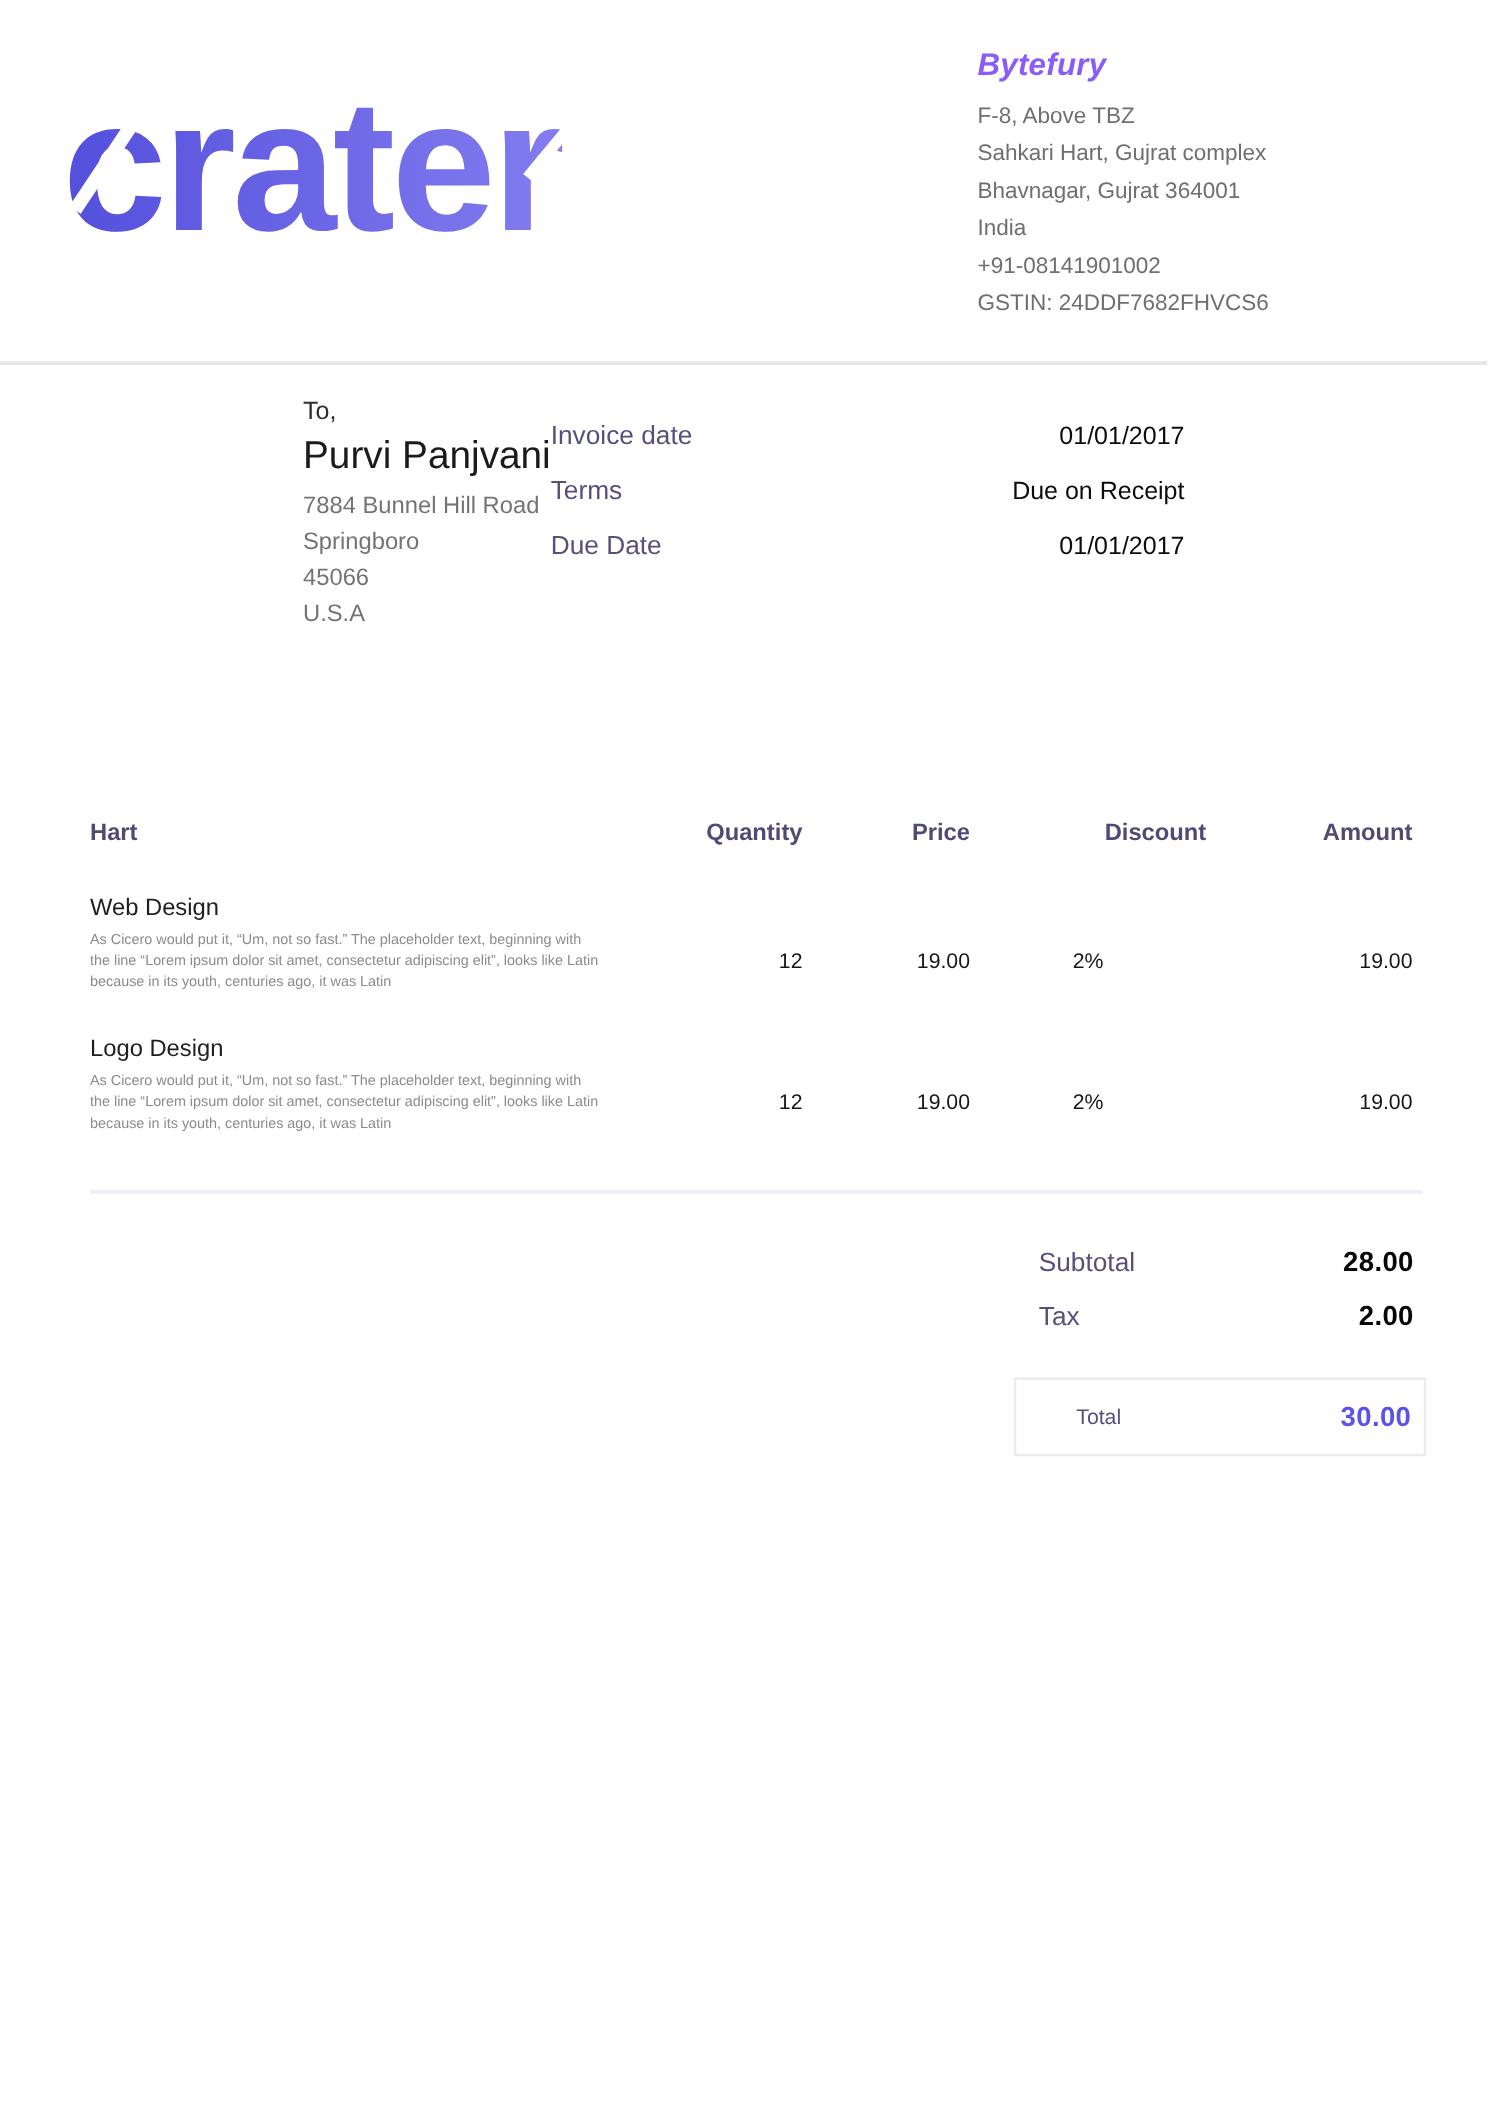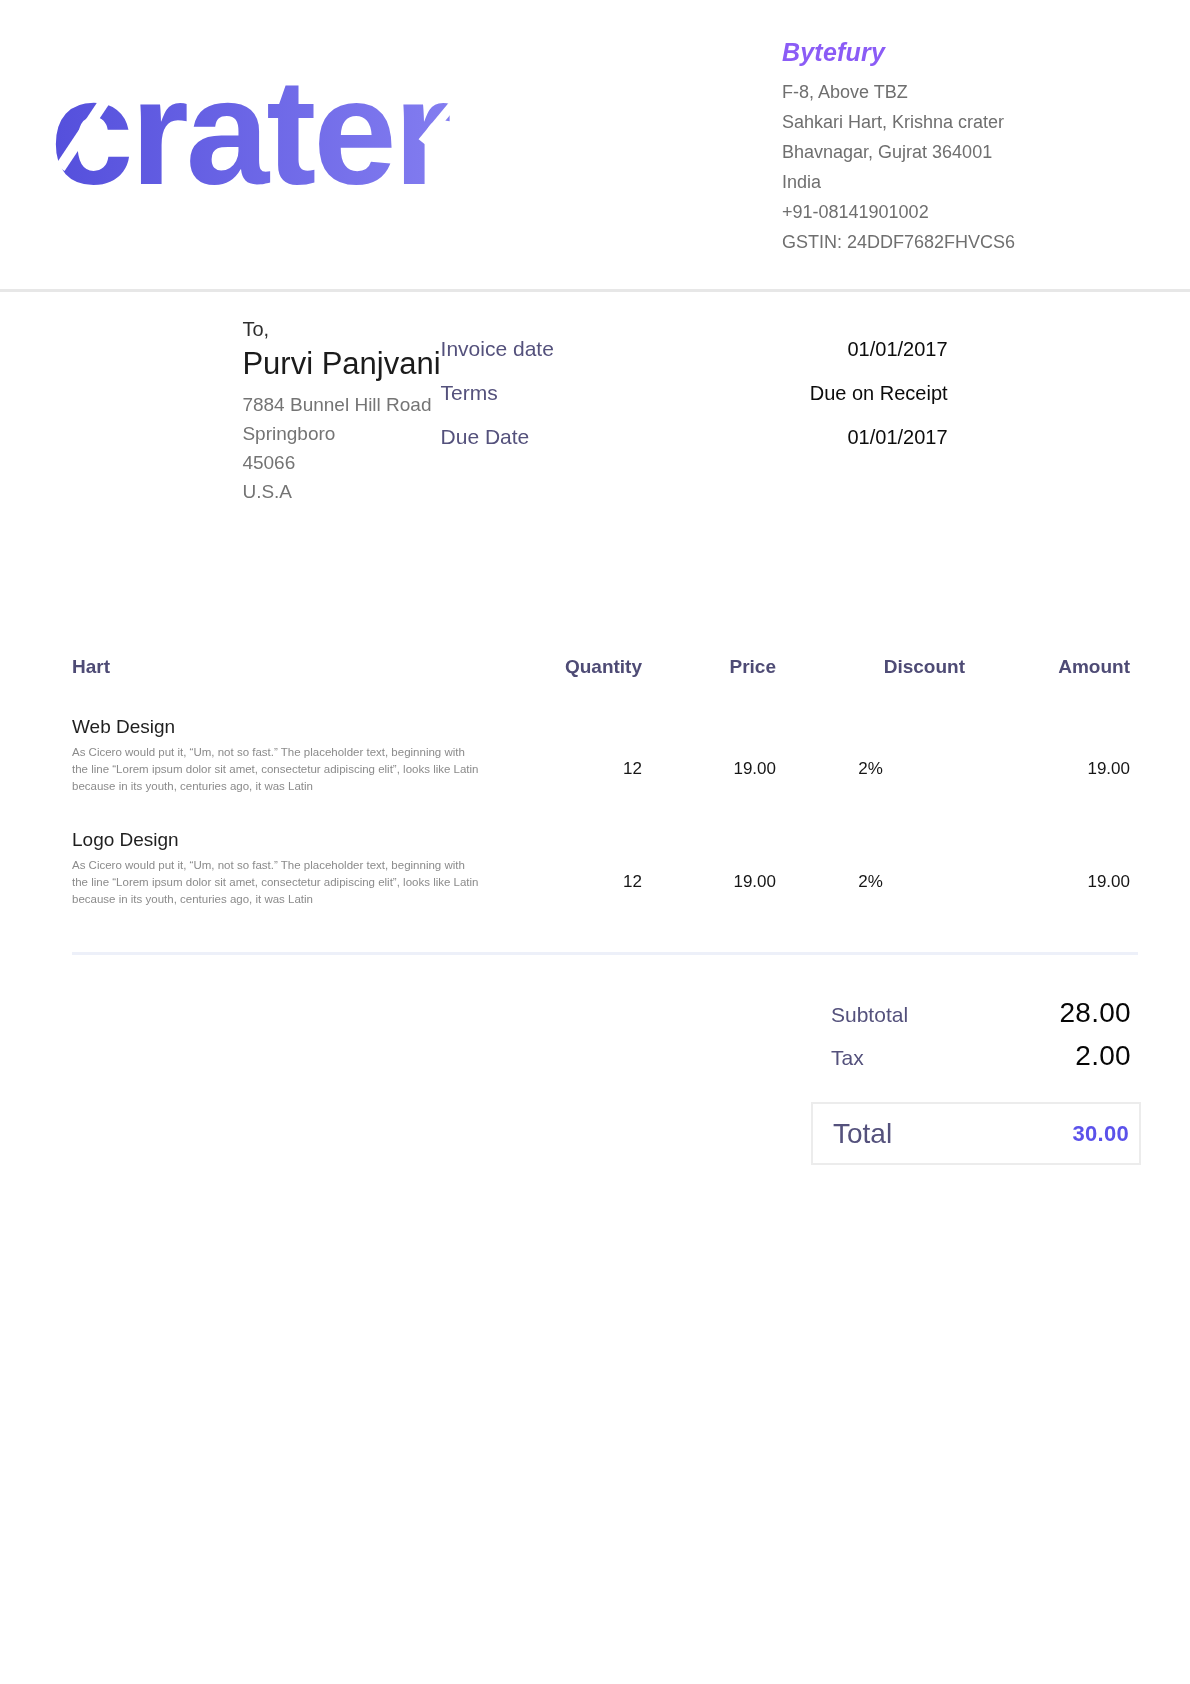--- a/index.html
+++ b/index.html
@@ -44,26 +44,26 @@
   td.cell-discount { text-align: center; font-size: 17px; color: #161616; }
   td.cell-amount { text-align: right; font-size: 17px; color: #161616; padding-right: 4px; }
   .item-name { font-size: 19px; color: #1f1f1f; line-height: 25px; }
   .item-desc { margin-top: 5px; font-size: 11.5px; color: #8b8b8b; line-height: 17px; max-width: 418px; }
   .table-sep { margin: 14px 56px 0 72px; width: 1066px; height: 3px; background: #edf0f9; }
   
   .totals-area { display: flex; justify-content: flex-end; padding-right: 49px; margin-top: 42px; }
   .totals { width: 330px; }
   .totals-row { display: flex; justify-content: space-between; align-items: baseline; height: 43px; padding: 0 10px 0 20px; }
   .totals-label { font-size: 21px; color: #54517c; }
-  .totals-value { font-size: 28px; font-weight: normal; color: #060606; letter-spacing: 0.3px; }
+  .totals-value { font-size: 22px; font-weight: bold; color: #060606; letter-spacing: 0.3px; }
   .total-box {
     margin-top: 19px; width: 330px; height: 63px; border: 2px solid #ececec;
     display: flex; justify-content: space-between; align-items: center; padding: 0 10px 0 20px;
   }
-  .total-label { font-size: 28px; color: #54517c; }
+  .total-label { font-size: 17px; color: #54517c; margin-left: 28px; }
   .total-value { font-size: 22px; font-weight: bold; letter-spacing: 0.3px; }
 </style>
 </head>
 <body>
 
 <div class="page">
 
   <div class="header">
     <div class="logo-wrap">
       <svg width="442" height="120" viewBox="0 0 442 120" aria-label="crater">
@@ -75,21 +75,21 @@
         </defs>
         <text x="0" y="114" font-family="Liberation Sans, sans-serif" font-weight="bold" font-size="150" letter-spacing="-3" fill="url(#craterGrad)">crater</text>
         <line x1="70" y1="8" x2="10" y2="98" stroke="#ffffff" stroke-width="11"></line>
         <line x1="420" y1="14" x2="372" y2="72" stroke="#ffffff" stroke-width="9"></line>
       </svg>
     </div>
     <div class="company">
       <div class="company-name">Bytefury</div>
       <div class="company-address">
         <div>F-8, Above TBZ</div>
-        <div>Sahkari Hart, Krishna crater</div>
+        <div>Sahkari Hart, Gujrat complex</div>
         <div>Bhavnagar, Gujrat 364001</div>
         <div>India</div>
         <div>+91-08141901002</div>
         <div>GSTIN: 24DDF7682FHVCS6</div>
       </div>
     </div>
   </div>
 
   <div class="info-row">
     <div class="billto">

